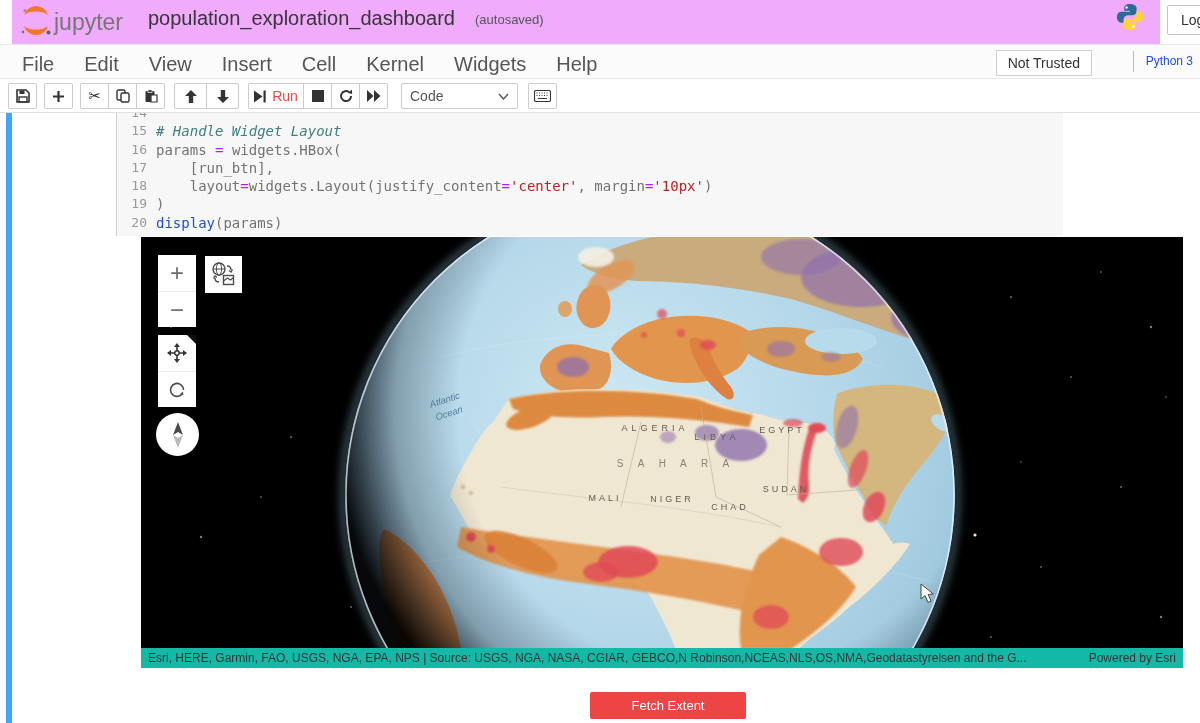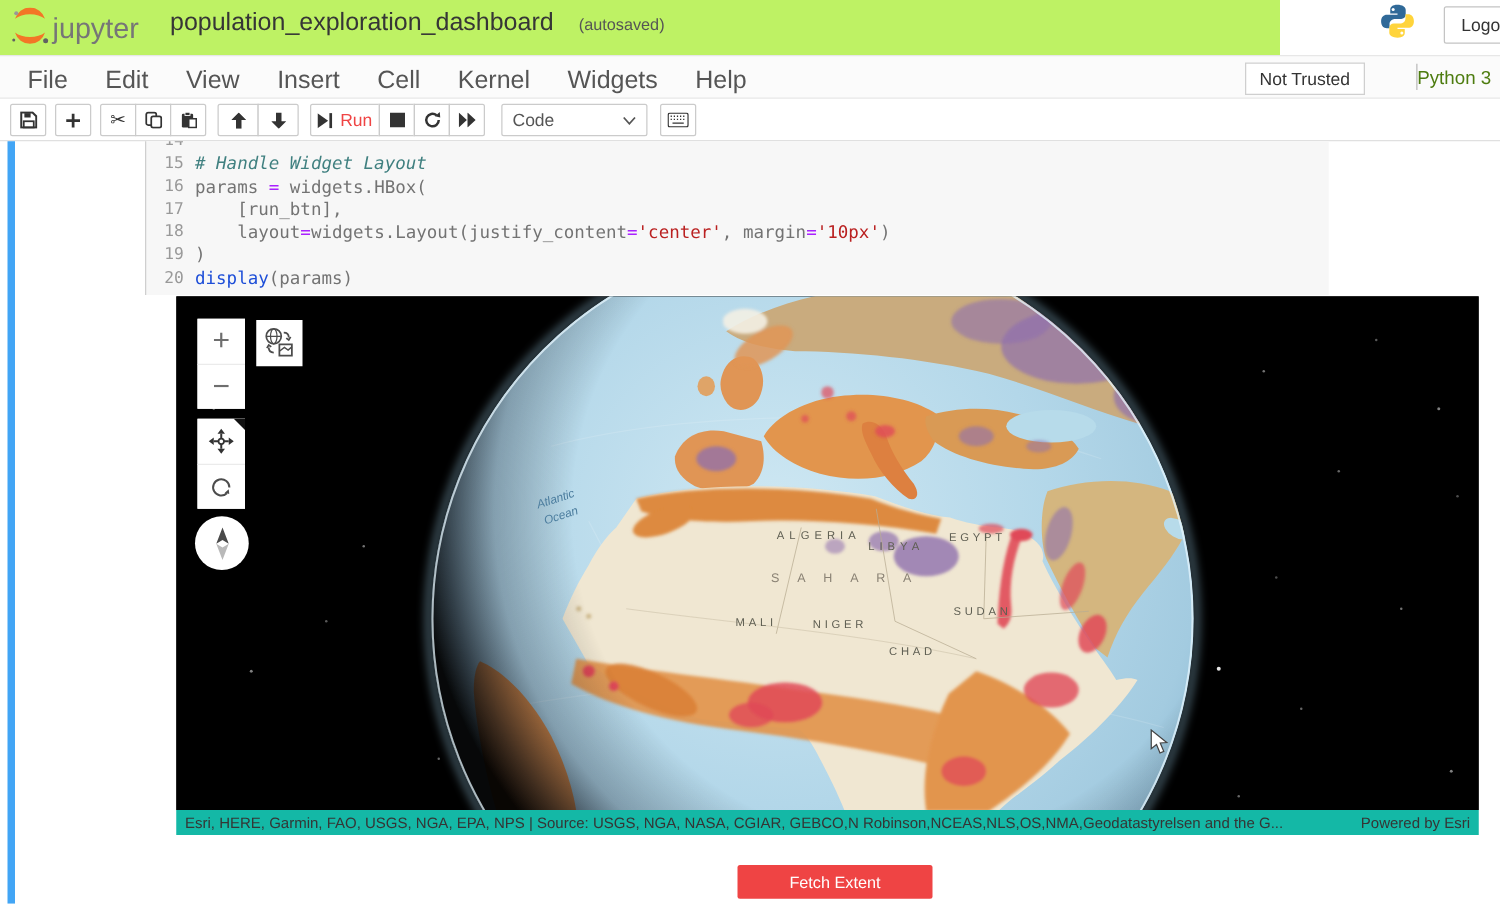--- a/index.html
+++ b/index.html
@@ -1,34 +1,34 @@
 <!DOCTYPE html>
 <html><head>
 <meta charset="utf-8">
 <style>
   html,body{margin:0;padding:0;}
   body{width:1200px;height:723px;overflow:hidden;position:relative;background:#fff;
        font-family:"Liberation Sans",sans-serif;color:#333;}
   
-  #header{position:absolute;left:0;top:0;width:1024px;height:44px;background:#bef264;}
+  #header{position:absolute;left:12px;top:0;width:1148px;height:44px;background:#f0abfc;}
   #logo{position:absolute;left:8px;top:6px;width:118px;height:32px;cursor:pointer;}
   #nb-title{position:absolute;left:136px;top:7px;font-size:20px;color:#363636;}
   #autosave{position:absolute;left:463px;top:12px;font-size:13px;color:#555;}
   #py-logo{position:absolute;left:1103px;top:2px;}
   #logout-btn{position:absolute;left:1155px;top:5px;width:70px;height:30px;background:#fff;
       border:1px solid #c4c4c4;border-radius:2px;font-size:14px;color:#333;text-align:left;
       padding:0 0 0 13px;font-family:"Liberation Sans",sans-serif;}
   
   #menubar{position:absolute;left:0;top:44px;width:1200px;height:35px;background:#fbfbfb;
       border-top:1px solid #e7e7e7;border-bottom:1px solid #e7e7e7;box-sizing:border-box;}
   .menu-item{display:inline-block;margin-left:14px;padding:8px 8px;font-size:20px;color:#555;cursor:pointer;}
   #trust-badge{position:absolute;right:108px;top:5px;border:1px solid #cfcfcf;background:#fff;
       padding:4px 11px;font-size:14px;color:#333;}
   #kernel-sep{position:absolute;right:66px;top:6px;width:1px;height:21px;background:#bbb;}
-  #kernel-name{position:absolute;right:7px;top:9px;font-size:15px;color:#4d7c0f;}
+  #kernel-name{position:absolute;right:7px;top:9px;font-size:12px;color:#1d4ed8;}
   
   #toolbar{position:absolute;left:0;top:80px;width:1200px;height:33px;background:#fff;
       border-bottom:1px solid #e0e0e0;box-sizing:border-box;}
   .btn-group{position:absolute;top:3px;display:flex;}
   .tb-btn{height:26px;min-width:29px;background:#fff;border:1px solid #cbcbcb;display:flex;
       align-items:center;justify-content:center;padding:0 5px;cursor:pointer;box-sizing:border-box;}
   .btn-group .tb-btn + .tb-btn{margin-left:-1px;}
   .btn-group .tb-btn:first-child{border-radius:2px 0 0 2px;}
   .btn-group .tb-btn:last-child{border-radius:0 2px 2px 0;}
   .btn-group .tb-btn:only-child{border-radius:2px;}
@@ -379,21 +379,21 @@
 
     <div id="map-labels">
       <span id="ocean-label">Atlantic
 Ocean</span>
     <span class="country-label" style="left: 514px; top: 191px; letter-spacing: 4px; font-size: 9px;">ALGERIA</span>
         <span class="country-label" style="left: 576px; top: 200px; letter-spacing: 4px; font-size: 9px;">LIBYA</span>
         <span class="country-label" style="left: 641px; top: 193px; letter-spacing: 3px; font-size: 9px;">EGYPT</span>
         <span class="country-label" style="left: 535px; top: 226px; letter-spacing: 6px; font-size: 10px; color: rgb(138, 130, 116);">S A H A R A</span>
         <span class="country-label" style="left: 464px; top: 261px; letter-spacing: 3px; font-size: 9px;">MALI</span>
         <span class="country-label" style="left: 531px; top: 262px; letter-spacing: 3px; font-size: 9px;">NIGER</span>
-        <span class="country-label" style="left: 589px; top: 284px; letter-spacing: 3px; font-size: 9px;">CHAD</span>
+        <span class="country-label" style="left: 589px; top: 270px; letter-spacing: 3px; font-size: 9px;">CHAD</span>
         <span class="country-label" style="left: 645px; top: 252px; letter-spacing: 3px; font-size: 9px;">SUDAN</span>
       </div>
 
     
     <div class="esri-stack" id="zoom-stack">
       <div class="esri-btn">
           <span class="zchar">+</span>
         </div>
       <div class="esri-btn">
           <span class="zchar">−</span>

